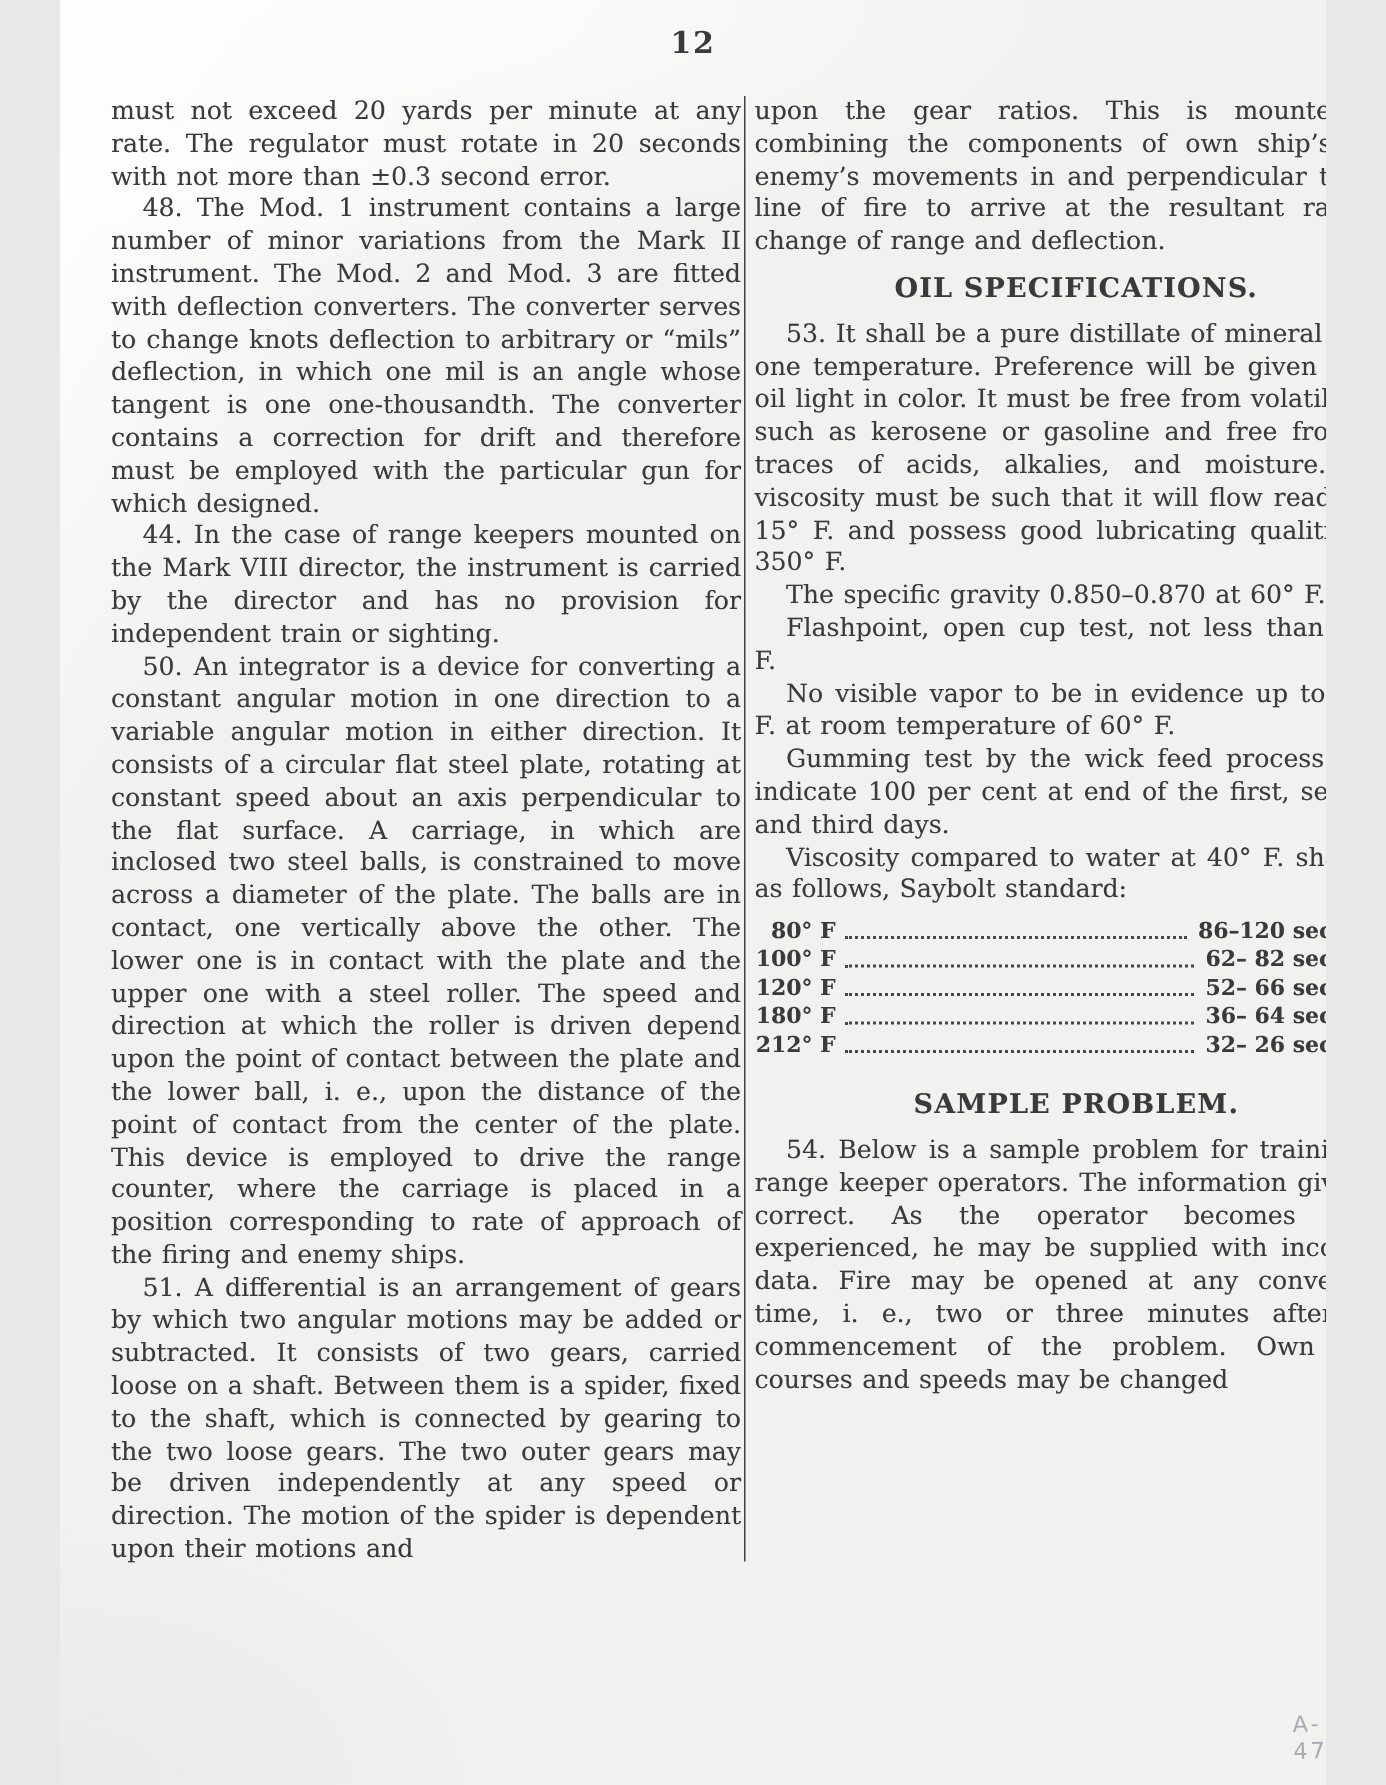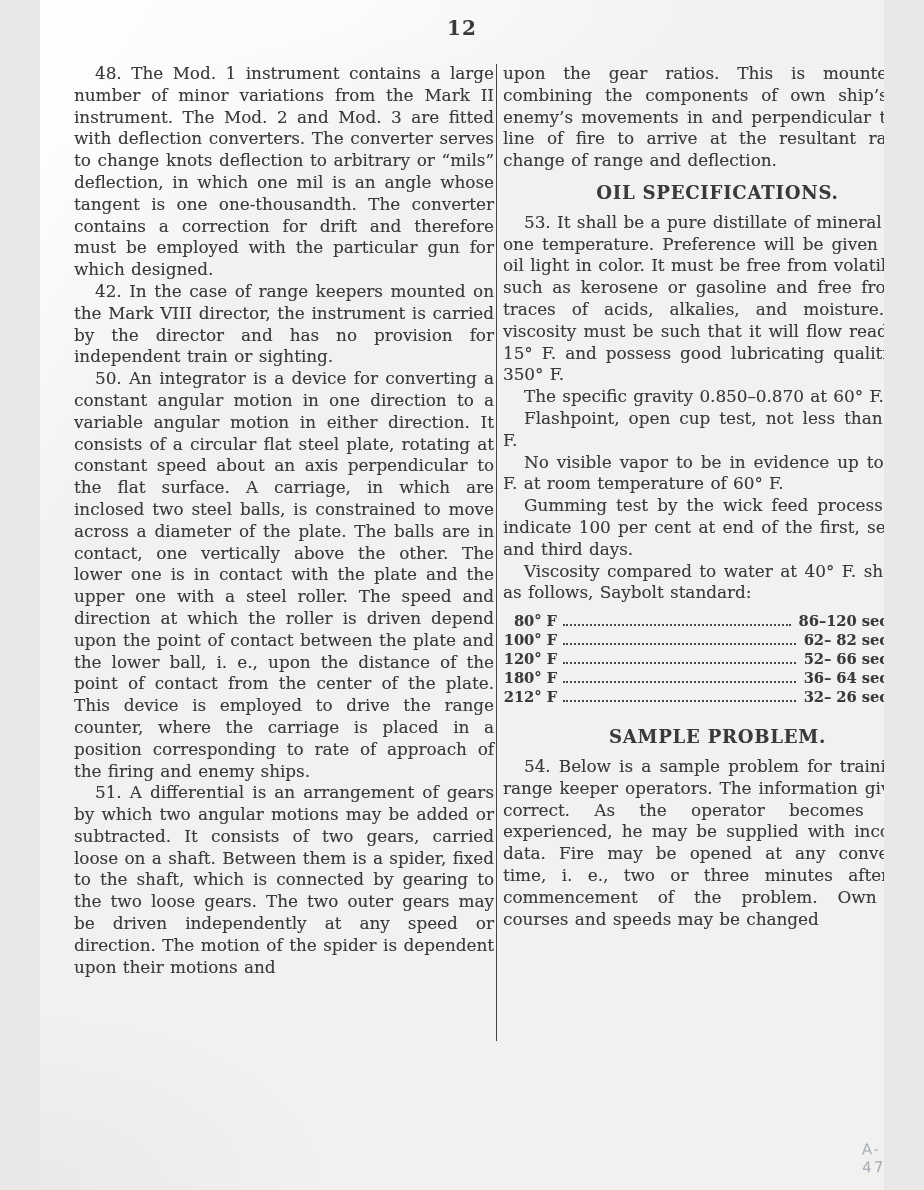--- a/index.html
+++ b/index.html
@@ -109,22 +109,23 @@
 </style>
 </head>
 <body>
 
 <div class="page">
   <div class="scan-shade"></div>
 
   <div class="page-number">12</div>
 
   <div class="col col-left">
+    <p class="para no-indent">must not exceed 20 yards per minute at any rate.  The regulator must rotate in 20 seconds with not more than ±0.3 second error.</p>
     <p class="para">48. The Mod. 1 instrument contains a large number of minor variations from the Mark II instrument.  The Mod. 2 and Mod. 3 are fitted with deflection converters.  The converter serves to change knots deflection to arbitrary or “mils” deflection, in which one mil is an angle whose tangent is one one-thousandth.  The converter contains a correction for drift and therefore must be employed with the particular gun for which designed.</p>
-    <p class="para">42. In the case of range keepers mounted on the Mark VIII director, the instrument is carried by the director and has no provision for independent train or sighting.</p>
+    <p class="para">44. In the case of range keepers mounted on the Mark VIII director, the instrument is carried by the director and has no provision for independent train or sighting.</p>
     <p class="para">50. An integrator is a device for converting a constant angular motion in one direction to a variable angular motion in either direction.  It consists of a circular flat steel plate, rotating at constant speed about an axis perpendicular to the flat surface.  A carriage, in which are inclosed two steel balls, is constrained to move across a diameter of the plate.  The balls are in contact, one vertically above the other.  The lower one is in contact with the plate and the upper one with a steel roller.  The speed and direction at which the roller is driven depend upon the point of contact between the plate and the lower ball, i. e., upon the distance of the point of contact from the center of the plate.  This device is employed to drive the range counter, where the carriage is placed in a position corresponding to rate of approach of the firing and enemy ships.</p>
     <p class="para">51. A differential is an arrangement of gears by which two angular motions may be added or subtracted.  It consists of two gears, carried loose on a shaft.  Between them is a spider, fixed to the shaft, which is connected by gearing to the two loose gears.  The two outer gears may be driven independently at any speed or direction.  The motion of the spider is dependent upon their motions and</p>
   </div>
 
   <div class="divider"></div>
 
   <div class="col col-right">
     <p class="para no-indent">upon the gear ratios.  This is mounted in combining the components of own ship’s and enemy’s movements in and perpendicular to the line of fire to arrive at the resultant rate of change of range and deflection.</p>
 
     <h2 class="heading">OIL SPECIFICATIONS.</h2>

